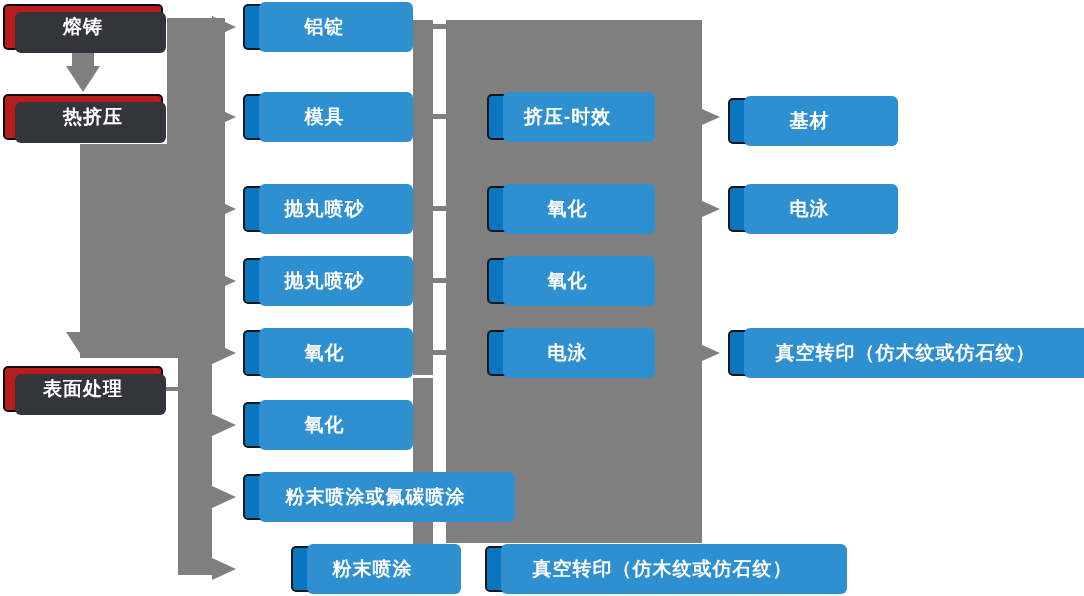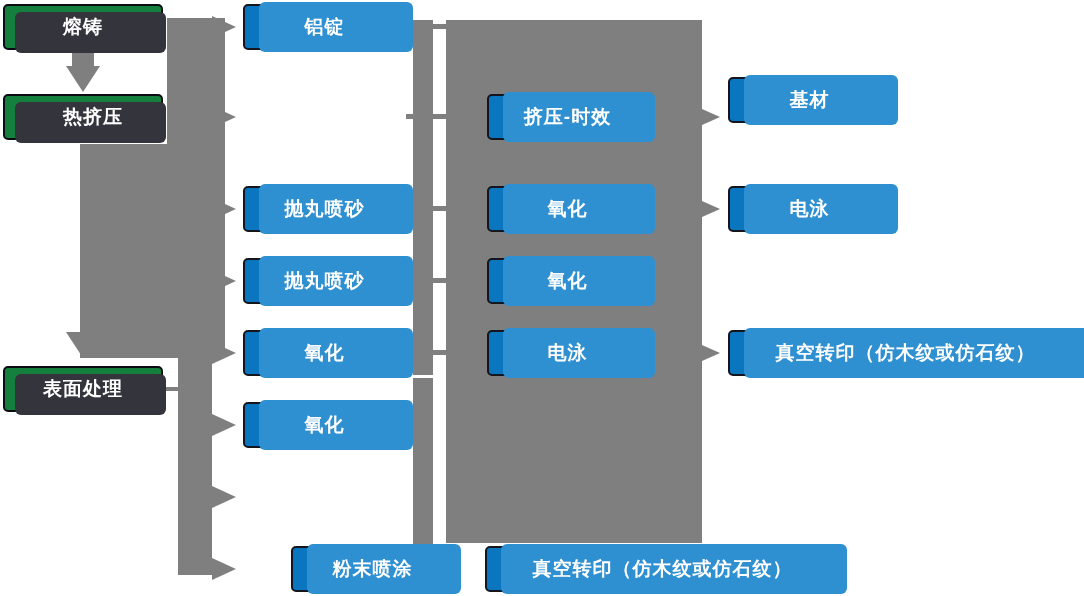--- a/index.html
+++ b/index.html
@@ -12,21 +12,21 @@
     position:absolute;display:flex;align-items:center;justify-content:center;
     box-sizing:border-box;color:#ffffff;font-size:19px;font-weight:700;
     letter-spacing:1px;border:2px solid #15151d;border-radius:5px;z-index:2;
     white-space:nowrap;
   }
   .bright{background:#0b76c0;}
   .bright::before{
     content:"";position:absolute;left:14px;right:-9px;top:-4px;bottom:-4px;
     background:#2e8fd1;border-radius:6px;z-index:-1;
   }
-  .dark{background:#15803d;border-color:#0b0b13;}
+  .dark{background:#b91c1c;border-color:#0b0b13;}
   .dark::before{
     content:"";position:absolute;left:10px;right:-5px;top:6px;bottom:-5px;
     background:#34343c;border-radius:6px;z-index:-1;
   }
   
   .gray{position:absolute;background:#7f7f7f;z-index:0;}
   .arrow-r{
     position:absolute;width:0;height:0;z-index:1;
     border-top:11px solid transparent;border-bottom:11px solid transparent;
     border-left:24px solid #7f7f7f;
@@ -85,31 +85,37 @@
   <div class="box dark" style="left:3px;top:94px;width:160px;height:46px;padding-left:20px;">
       <span>热挤压</span>
     </div>
   <div class="box dark" style="left:3px;top:366px;width:160px;height:46px;">
       <span>表面处理</span>
     </div>
 
   <div class="box bright" style="left:243px;top:4px;width:163px;height:46px;">
       <span>铝锭</span>
     </div>
+  <div class="box bright" style="left:243px;top:94px;width:163px;height:46px;">
+      <span>模具</span>
+    </div>
   <div class="box bright" style="left:243px;top:186px;width:163px;height:46px;">
       <span>抛丸喷砂</span>
     </div>
   <div class="box bright" style="left:243px;top:258px;width:163px;height:46px;">
       <span>抛丸喷砂</span>
     </div>
   <div class="box bright" style="left:243px;top:330px;width:163px;height:46px;">
       <span>氧化</span>
     </div>
   <div class="box bright" style="left:243px;top:402px;width:163px;height:46px;">
       <span>氧化</span>
+    </div>
+  <div class="box bright" style="left:243px;top:474px;width:265px;height:46px;">
+      <span>粉末喷涂或氟碳喷涂</span>
     </div>
   <div class="box bright" style="left:243px;top:546px;width:163px;height:46px;margin-left:48px;">
       <span>粉末喷涂</span>
     </div>
 
   <div class="box bright" style="left:487px;top:94px;width:161px;height:46px;align-items:center;">
       <span>挤压-时效</span>
     </div>
   <div class="box bright" style="left:487px;top:186px;width:161px;height:46px;">
       <span>氧化</span>
@@ -117,21 +123,21 @@
   <div class="box bright" style="left:487px;top:258px;width:161px;height:46px;">
       <span>氧化</span>
     </div>
   <div class="box bright" style="left:487px;top:330px;width:161px;height:46px;">
       <span>电泳</span>
     </div>
   <div class="box bright" style="left:485px;top:546px;width:355px;height:46px;">
       <span>真空转印（仿木纹或仿石纹）</span>
     </div>
 
-  <div class="box bright" style="left:728px;top:77px;width:163px;height:46px;">
+  <div class="box bright" style="left:728px;top:98px;width:163px;height:46px;">
       <span>基材</span>
     </div>
   <div class="box bright" style="left:728px;top:186px;width:163px;height:46px;">
       <span>电泳</span>
     </div>
   <div class="box bright" style="left:728px;top:330px;width:355px;height:46px;">
       <span>真空转印（仿木纹或仿石纹）</span>
     </div>
 
 </div>

